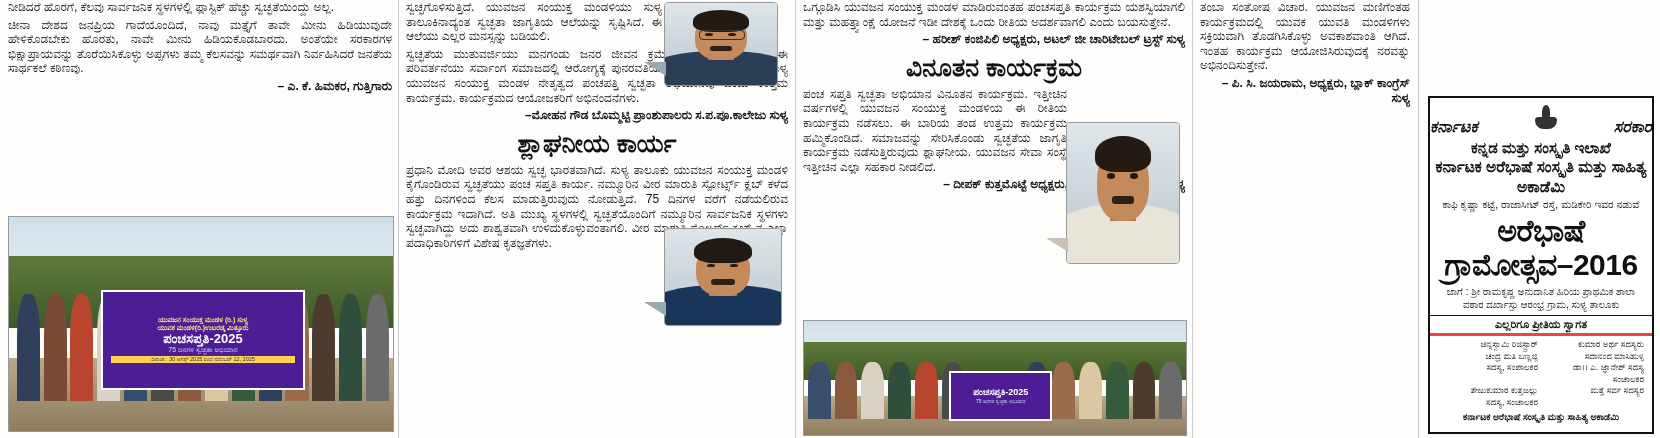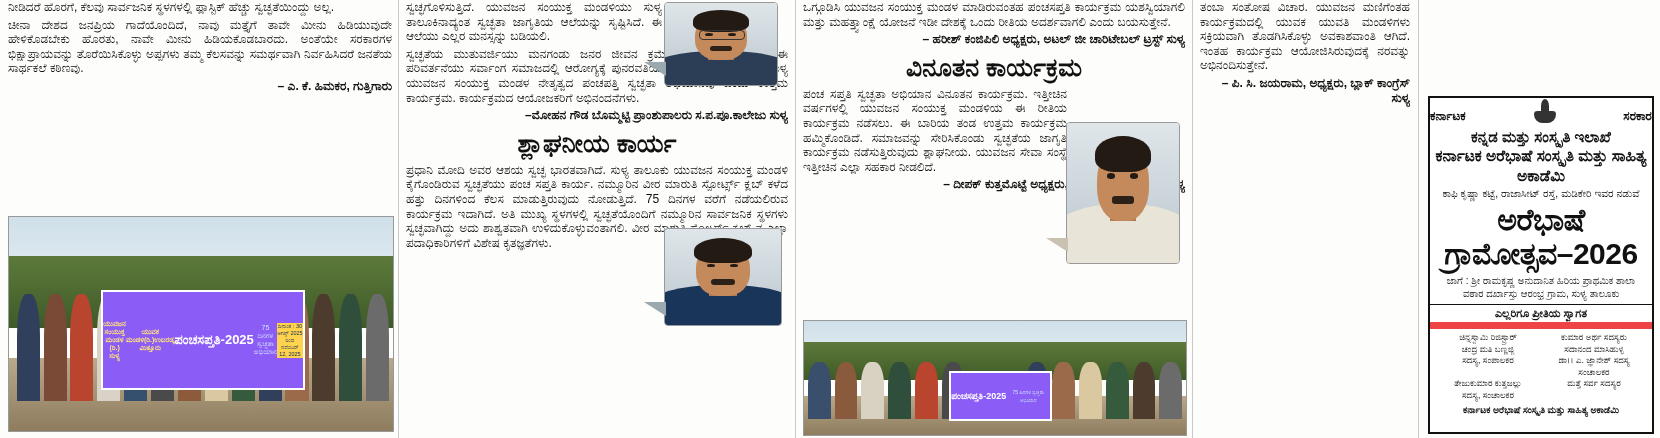--- a/index.html
+++ b/index.html
@@ -65,50 +65,50 @@
     background:#2b2119;border-radius:3px;}
   .bust.glasses:after{content:"";position:absolute;left:30%;top:33%;
     width:40%;height:10%;border:1.6px solid #333;border-radius:4px;}
 
   
   .bubble-tail{position:absolute;width:0;height:0;}
 
   
   .crowd{position:absolute;left:0;bottom:14%;width:100%;height:58%;}
   .crowd i{position:absolute;bottom:0;width:6%;height:86%;border-radius:40% 40% 0 0;}
-  .banner{position:absolute;background:#8b5cf6;border:2px solid #fff;
-    color:#fff;text-align:center;display:flex;flex-direction:row;
+  .banner{position:absolute;background:#4c1d95;border:2px solid #fff;
+    color:#fff;text-align:center;display:flex;flex-direction:column;
     align-items:center;justify-content:center;}
   .banner .b1{font-size:7px;line-height:8px;font-weight:bold;color:#ffe27a;}
   .banner .b2{font-size:13px;line-height:14px;font-weight:bold;color:#fff;}
   .banner .b3{font-size:7px;line-height:8px;color:#cfe3ff;}
   .banner .b4{font-size:5.5px;line-height:7px;background:#ffd34d;color:#102a55;
     width:92%;margin-top:2px;}
 
   
   .ad{position:absolute;box-sizing:border-box;border:2px solid #111;
     background:#fff;text-align:center;}
-  .ad .govt1{font-size:12px;font-weight:bold;margin-top:8px;}
+  .ad .govt1{font-size:16px;font-weight:bold;margin-top:20px;font-style:italic;}
   .ad .emblem{width:26px;height:26px;margin:1px auto 0 auto;position:relative;}
   .ad .emblem:before{content:"";position:absolute;left:9px;top:0;width:8px;height:14px;
     background:#333;border-radius:50% 50% 20% 20%;}
   .ad .emblem:after{content:"";position:absolute;left:2px;top:12px;width:22px;height:12px;
     background:#333;border-radius:4px 4px 10px 10px;}
   .ad .l1{font-size:15px;font-weight:bold;line-height:19px;margin-top:2px;}
   .ad .l2{font-size:15.5px;font-weight:bold;line-height:20px;}
   .ad .l3{font-size:10.5px;line-height:14px;margin-bottom:2px;}
   .ad .title{font-size:30px;font-weight:bold;line-height:34px;margin:3px 0 3px 0;
     letter-spacing:-0.5px;}
   .ad .date{font-size:12px;font-weight:bold;line-height:16px;}
   .ad .place{font-size:10px;line-height:13px;padding:0 6px;}
   .ad .welcome{font-size:11px;font-weight:bold;margin:4px 0 3px 0;
-    border-top:1px solid #111;border-bottom:7px solid #ef4444;padding:2px 0;}
+    border-top:1px solid #111;border-bottom:3px solid #ef4444;padding:2px 0;}
   .ad .names{display:grid;grid-template-columns:1fr 1fr;gap:0 6px;
     padding:0 8px;font-size:8.6px;line-height:11.5px;text-align:center;}
-  .ad .names span{display:block;}
+  .ad .names span{display:block;text-align:right;}
   .ad .org{font-size:9.2px;line-height:12px;font-weight:bold;margin-top:3px;}
 </style>
 </head>
 <body>
 
 <div class="page">
 
   <div class="vrule" style="left:398px;"></div>
   <div class="vrule" style="left:795px;"></div>
   <div class="vrule" style="left:1192px;"></div>
@@ -244,21 +244,21 @@
 
   <div class="ad" style="left:1428px;top:96px;width:226px;height:338px;">
     <div style="display:flex;align-items:center;justify-content:center;gap:8px;">
       <span class="govt1">ಕರ್ನಾಟಕ</span>
       <span class="emblem"></span>
       <span class="govt1">ಸರಕಾರ</span>
     </div>
     <div class="l1">ಕನ್ನಡ ಮತ್ತು ಸಂಸ್ಕೃತಿ ಇಲಾಖೆ</div>
     <div class="l2">ಕರ್ನಾಟಕ ಅರೆಭಾಷೆ ಸಂಸ್ಕೃತಿ ಮತ್ತು ಸಾಹಿತ್ಯ ಅಕಾಡೆಮಿ</div>
     <div class="l3">ಕಾಫಿ ಕೃಷ್ಣಾ ಕಟ್ಟೆ, ರಾಜಾಸೀಟ್ ರಸ್ತೆ, ಮಡಿಕೇರಿ ಇವರ ನಡುವೆ</div>
-    <div class="title">ಅರೆಭಾಷೆ ಗ್ರಾಮೋತ್ಸವ–2026</div>
+    <div class="title">ಅರೆಭಾಷೆ ಗ್ರಾಮೋತ್ಸವ–2016</div>
     <div class="place">ಜಾಗೆ : ಶ್ರೀ ರಾಮಕೃಷ್ಣ ಅನುದಾನಿತ ಹಿರಿಯ ಪ್ರಾಥಮಿಕ ಶಾಲಾ ವಠಾರ ದರ್ಖಾಸ್ತು ಆರಂಭ್ರ ಗ್ರಾಮ, ಸುಳ್ಯ ತಾಲೂಕು</div>
     <div class="welcome">ಎಲ್ಲರಿಗೂ ಪ್ರೀತಿಯ ಸ್ವಾಗತ</div>
     <div class="names">
       <span>ಚಿನ್ನಸ್ವಾಮಿ ರಿಜಿಸ್ಟ್ರಾರ್</span>
       <span>ಕುಮಾರ ಅರ್ಥ ಸದಸ್ಯರು</span>
       <span>ಚಂದ್ರ ಮತಿ ಬಣ್ಣಜ್ಜಿ</span>
       <span>ಸದಾನಂದ ಮಾಸಿಹುಳ್ಳ</span>
       <span>ಸದಸ್ಯ, ಸಂಪಾಲಕರ</span>
       <span>ಡಾ।। ಎ. ಜ್ಞಾನೇಶ್ ಸದಸ್ಯ ಸಂಚಾಲಕರ</span>
       <span>ತೇಜುಕುಮಾರ ಕುತ್ತಜಲ್ಲು</span>

